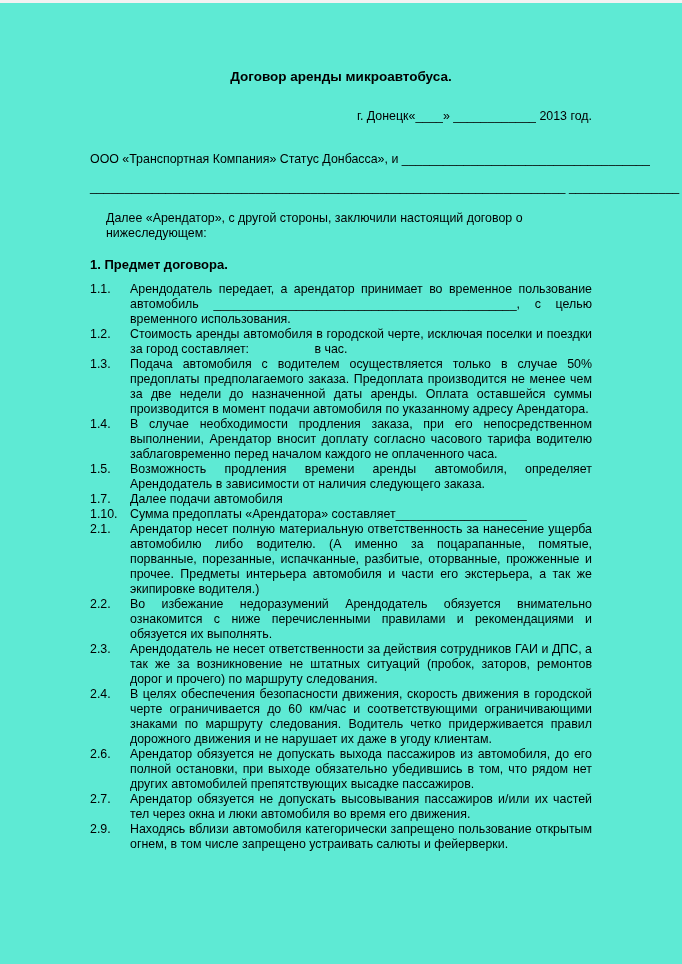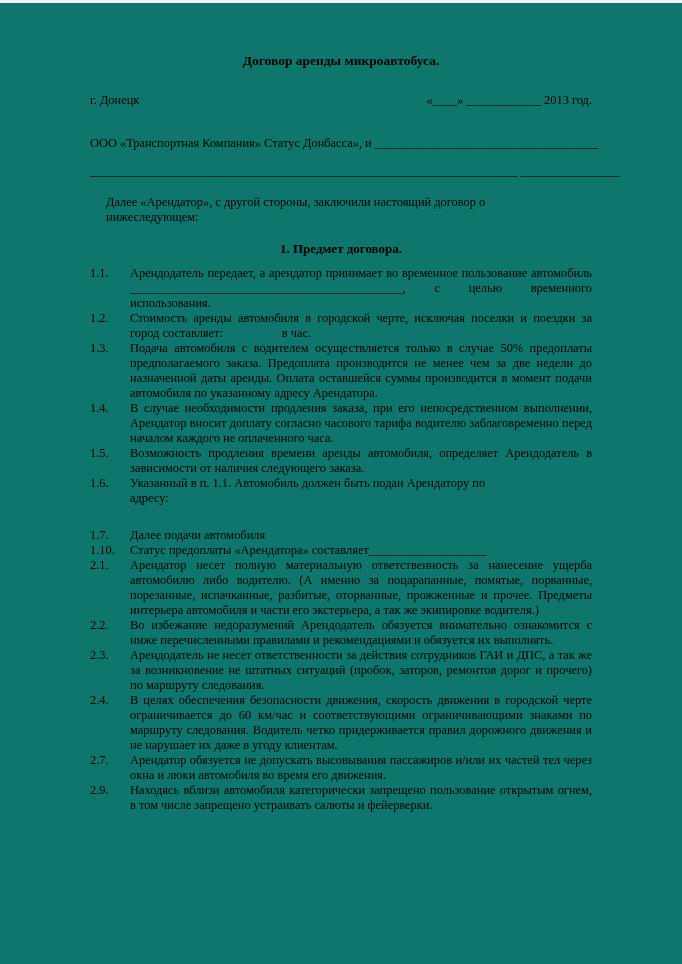--- a/index.html
+++ b/index.html
@@ -6,60 +6,59 @@
     margin: 0;
     padding: 0;
     background: #ffffff;
   }
   .page {
     position: relative;
     width: 682px;
     height: 964px;
     overflow: hidden;
     box-sizing: border-box;
-    padding: 53px 90px 0 90px;
-    background: #0f766e;
-    font-family: Liberation Serif, serif;
+    padding: 69px 90px 0 90px;
+    background: #5eead4;
+    font-family: Liberation Sans, sans-serif;
     font-size: 12.4px;
     line-height: 15px;
     color: #000000;
   }
   .top-strip {
     position: absolute;
     top: 0; left: 0; right: 0;
     height: 3px;
     background: #f2f2f2;
   }
   .doc-title {
     font-size: 13.5px;
     font-weight: bold;
     text-align: center;
     margin: 0 0 25px 0;
   }
   .date-row {
     display: flex;
-    justify-content: space-between;
+    justify-content: flex-end;
     margin: 0 0 28px 0;
     white-space: nowrap;
   }
   .party-row {
     margin: 0 0 13px 0;
     white-space: nowrap;
   }
   .blank-row {
     margin: 0 0 9px 0;
     white-space: nowrap;
   }
   .intro {
     margin: 16px;
   }
   .sec-heading {
     font-size: 13px;
     font-weight: bold;
-    text-align: center;
     margin: 16px 0 10px 0;
   }
   .sec-heading.second {
     margin-top: 14px;
     margin-bottom: 9px;
   }
   .items { margin: 0; }
   .item {
     display: flex;
     align-items: flex-start;
@@ -109,32 +108,27 @@
       <span class="txt">Подача автомобиля с водителем осуществляется только в случае 50% предоплаты предполагаемого заказа. Предоплата производится не менее чем за две недели до назначенной даты аренды. Оплата оставшейся суммы производится в момент подачи автомобиля по указанному адресу Арендатора.</span>
     </div>
     <div class="item">
       <span class="num">1.4.</span>
       <span class="txt">В случае необходимости продления заказа, при его непосредственном выполнении, Арендатор вносит доплату согласно часового тарифа водителю заблаговременно перед началом каждого не оплаченного часа.</span>
     </div>
     <div class="item">
       <span class="num">1.5.</span>
       <span class="txt">Возможность продления времени аренды автомобиля, определяет Арендодатель в зависимости от наличия следующего заказа.</span>
     </div>
-    <div class="item gap-after">
-      <span class="num">1.6.</span>
-      <span class="txt">Указанный в п. 1.1. Автомобиль должен быть подан Арендатору по
-адресу:</span>
-    </div>
     <div class="item">
       <span class="num">1.7.</span>
       <span class="txt">Далее подачи автомобиля</span>
     </div>
     <div class="item">
       <span class="num">1.10.</span>
-      <span class="txt">Статус предоплаты «Арендатора» составляет___________________</span>
+      <span class="txt">Сумма предоплаты «Арендатора» составляет___________________</span>
     </div>
   </div>
 
 
   <div class="items">
     <div class="item">
       <span class="num">2.1.</span>
       <span class="txt">Арендатор несет полную материальную ответственность за нанесение ущерба автомобилю либо водителю. (А именно за поцарапанные, помятые, порванные, порезанные, испачканные, разбитые, оторванные, прожженные и прочее. Предметы интерьера автомобиля и части его экстерьера, а так же экипировке водителя.)</span>
     </div>
     <div class="item">
@@ -143,20 +137,24 @@
     </div>
     <div class="item">
       <span class="num">2.3.</span>
       <span class="txt">Арендодатель не несет ответственности за действия сотрудников ГАИ и ДПС, а так же за возникновение не штатных ситуаций (пробок, заторов, ремонтов дорог и прочего) по маршруту следования.</span>
     </div>
     <div class="item">
       <span class="num">2.4.</span>
       <span class="txt">В целях обеспечения безопасности движения, скорость движения в городской черте ограничивается до 60 км/час и соответствующими ограничивающими знаками по маршруту следования. Водитель четко придерживается правил дорожного движения и не нарушает их даже в угоду клиентам.</span>
     </div>
     <div class="item">
+      <span class="num">2.6.</span>
+      <span class="txt">Арендатор обязуется не допускать выхода пассажиров из автомобиля, до его полной остановки, при выходе обязательно убедившись в том, что рядом нет других автомобилей препятствующих высадке пассажиров.</span>
+    </div>
+    <div class="item">
       <span class="num">2.7.</span>
       <span class="txt">Арендатор обязуется не допускать высовывания пассажиров и/или их частей тел через окна и люки автомобиля во время его движения.</span>
     </div>
     <div class="item">
       <span class="num">2.9.</span>
       <span class="txt">Находясь вблизи автомобиля категорически запрещено пользование открытым огнем, в том числе запрещено устраивать салюты и фейерверки.</span>
     </div>
 
   </div>
 </div>

